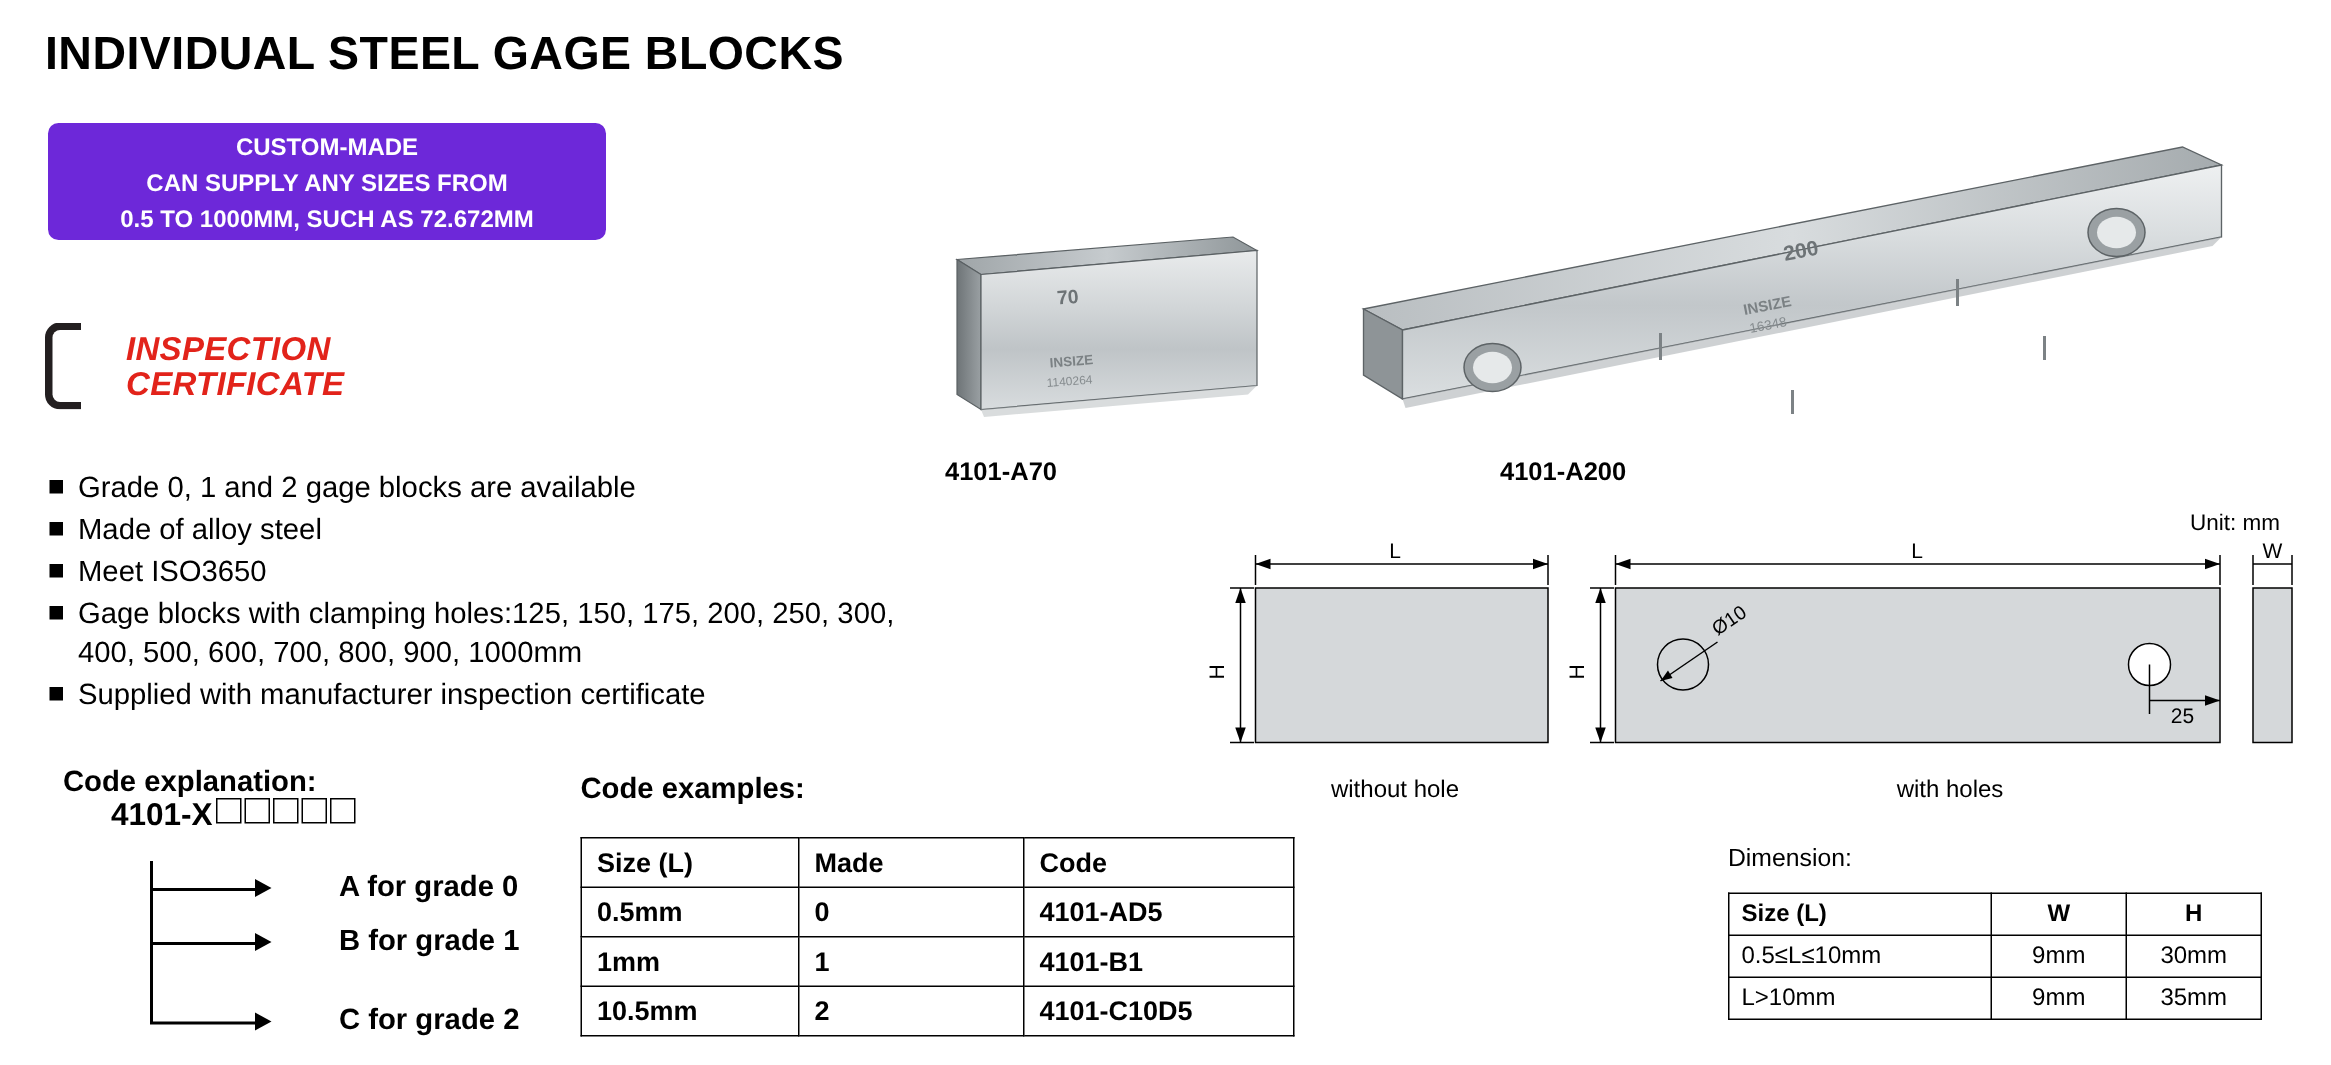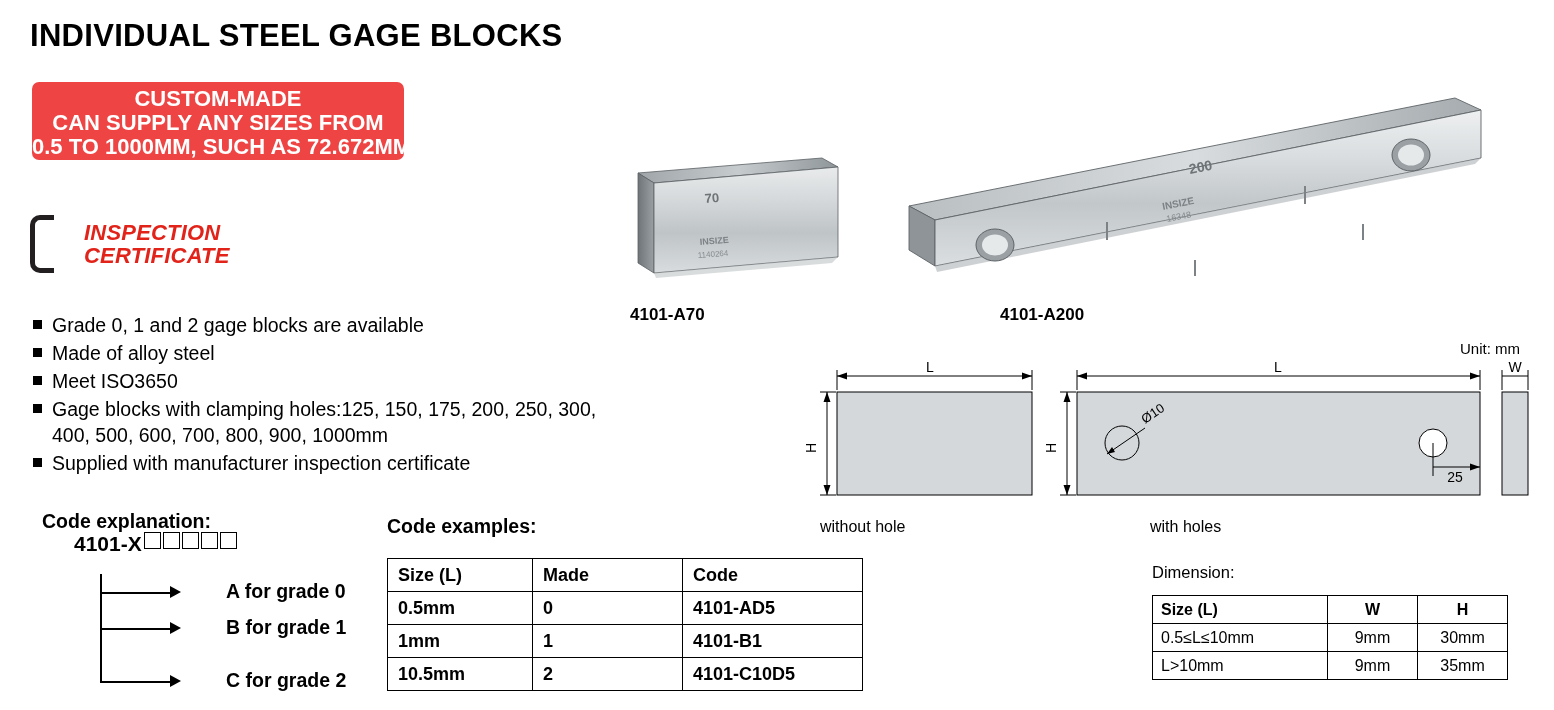--- a/index.html
+++ b/index.html
@@ -21,24 +21,24 @@
     font-size: 31px;
     font-weight: bold;
     letter-spacing: 0.3px;
   }
 
   
   .badge {
     position: absolute;
     left: 32px; top: 82px;
     width: 372px; height: 78px;
-    background: #ef4444;
+    background: #6d28d9;
     border-radius: 7px;
     color: #ffffff;
-    font-size: 22px;
+    font-size: 16px;
     font-weight: bold;
     line-height: 24px;
     text-align: center;
     padding-top: 5px;
   }
   .badge div { white-space: nowrap; }
 
   
   .insp-logo {
     position: absolute;
@@ -195,20 +195,21 @@
     position: absolute;
     left: 1460px; top: 340px;
     font-size: 15px;
   }
 
   
   .drawings { position: absolute; left: 800px; top: 360px; width: 740px; height: 185px; }
   .dwg-caption {
     position: absolute;
     font-size: 16px;
+    text-align: center;
   }
   .cap-nohole { left: 820px; top: 518px; width: 220px; }
   .cap-holes { left: 1150px; top: 518px; width: 300px; }
 
   
   .dim-title {
     position: absolute;
     left: 1152px; top: 563px;
     font-size: 16.5px;
   }

